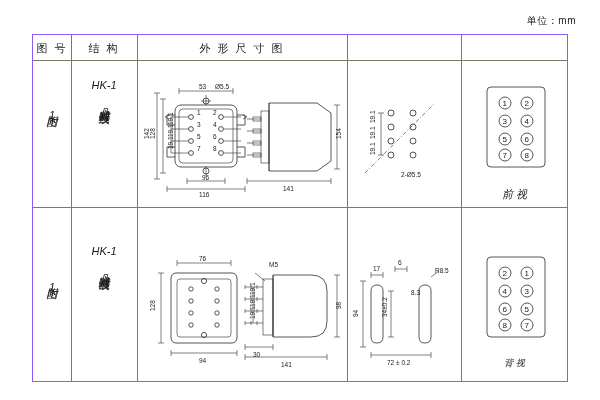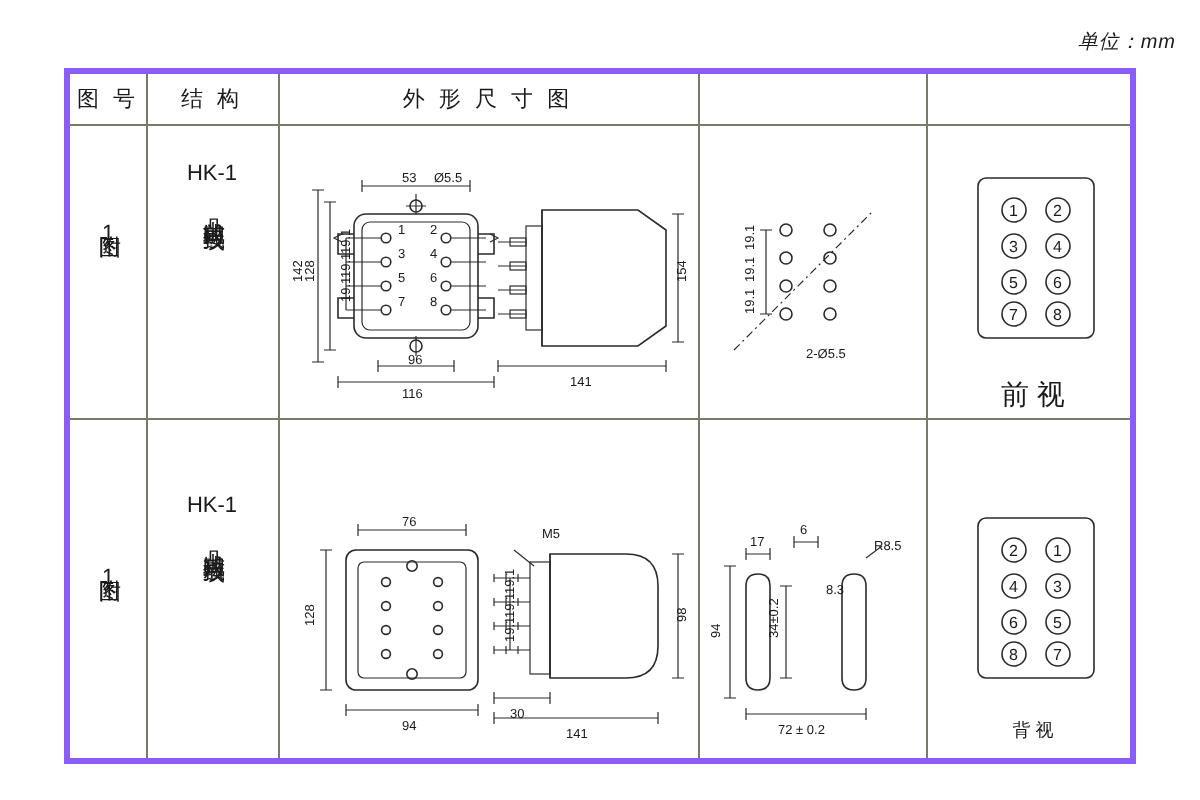--- a/index.html
+++ b/index.html
@@ -6,44 +6,43 @@
   body{
     width:600px;height:400px;
     background:#ffffff;
     font-family:"Liberation Sans","DejaVu Sans",sans-serif;
     color:#1a1a1a;
     position:relative;
     overflow:hidden;
   }
   .unit{
     position:absolute;
-    right:12px;top:14px;
+    right:24px;top:14px;
     font-size:10px;
     letter-spacing:.5px;
-    font-style:italic;
   }
   .table{
     position:absolute;
     left:32px;top:34px;
     width:536px;height:348px;
-    border:3px solid #8b5cf6;
+    border:1px solid #8b5cf6;
     box-sizing:border-box;
   }
   .hrow{
     position:absolute;left:0;top:0;width:100%;height:26px;
     border-bottom:1px solid #7a7a6a;box-sizing:border-box;
   }
   .vline{position:absolute;top:0;bottom:0;width:0;border-left:1px solid #7a7a6a;}
   .hline{position:absolute;left:0;right:0;height:0;border-top:1px solid #7a7a6a;}
   .hdr{
     position:absolute;top:0;height:26px;line-height:26px;
     text-align:center;font-size:11px;letter-spacing:2px;
   }
   .cell-label{
-    position:absolute;text-align:center;font-size:11px;
+    position:absolute;text-align:center;font-size:11px;font-style:italic;
   }
   .vtext{
     writing-mode:vertical-rl;
     text-orientation:upright;
     letter-spacing:1px;
     font-size:11px;
     line-height:14px;
   }
   svg{display:block;}
   .stroke{fill:none;stroke:#2b2b2b;stroke-width:.8;}
@@ -194,21 +193,21 @@
       <circle class="circ" cx="24" cy="58" r="6"></circle>
         <text class="txt8" x="21.5" y="61">5</text>
       <circle class="circ" cx="46" cy="58" r="6"></circle>
         <text class="txt8" x="43.5" y="61">6</text>
       <circle class="circ" cx="24" cy="74" r="6"></circle>
         <text class="txt8" x="21.5" y="77">7</text>
       <circle class="circ" cx="46" cy="74" r="6"></circle>
         <text class="txt8" x="43.5" y="77">8</text>
     </svg>
   </div>
-  <div class="cell-label" style="left:428px;width:107px;top:152px;font-size:14px">前 视</div>
+  <div class="cell-label" style="left:428px;width:107px;top:152px;font-size:11px">前 视</div>
 
   <div class="cell-label" style="left:0;width:38px;top:244px">
     <div class="vtext" style="display:inline-block">附图1</div>
   </div>
 
   <div class="cell-label" style="left:38px;width:66px;top:210px">HK-1</div>
   <div class="cell-label" style="left:38px;width:66px;top:226px">
     <div class="vtext" style="display:inline-block">凸出式后接线</div>
   </div>
 

